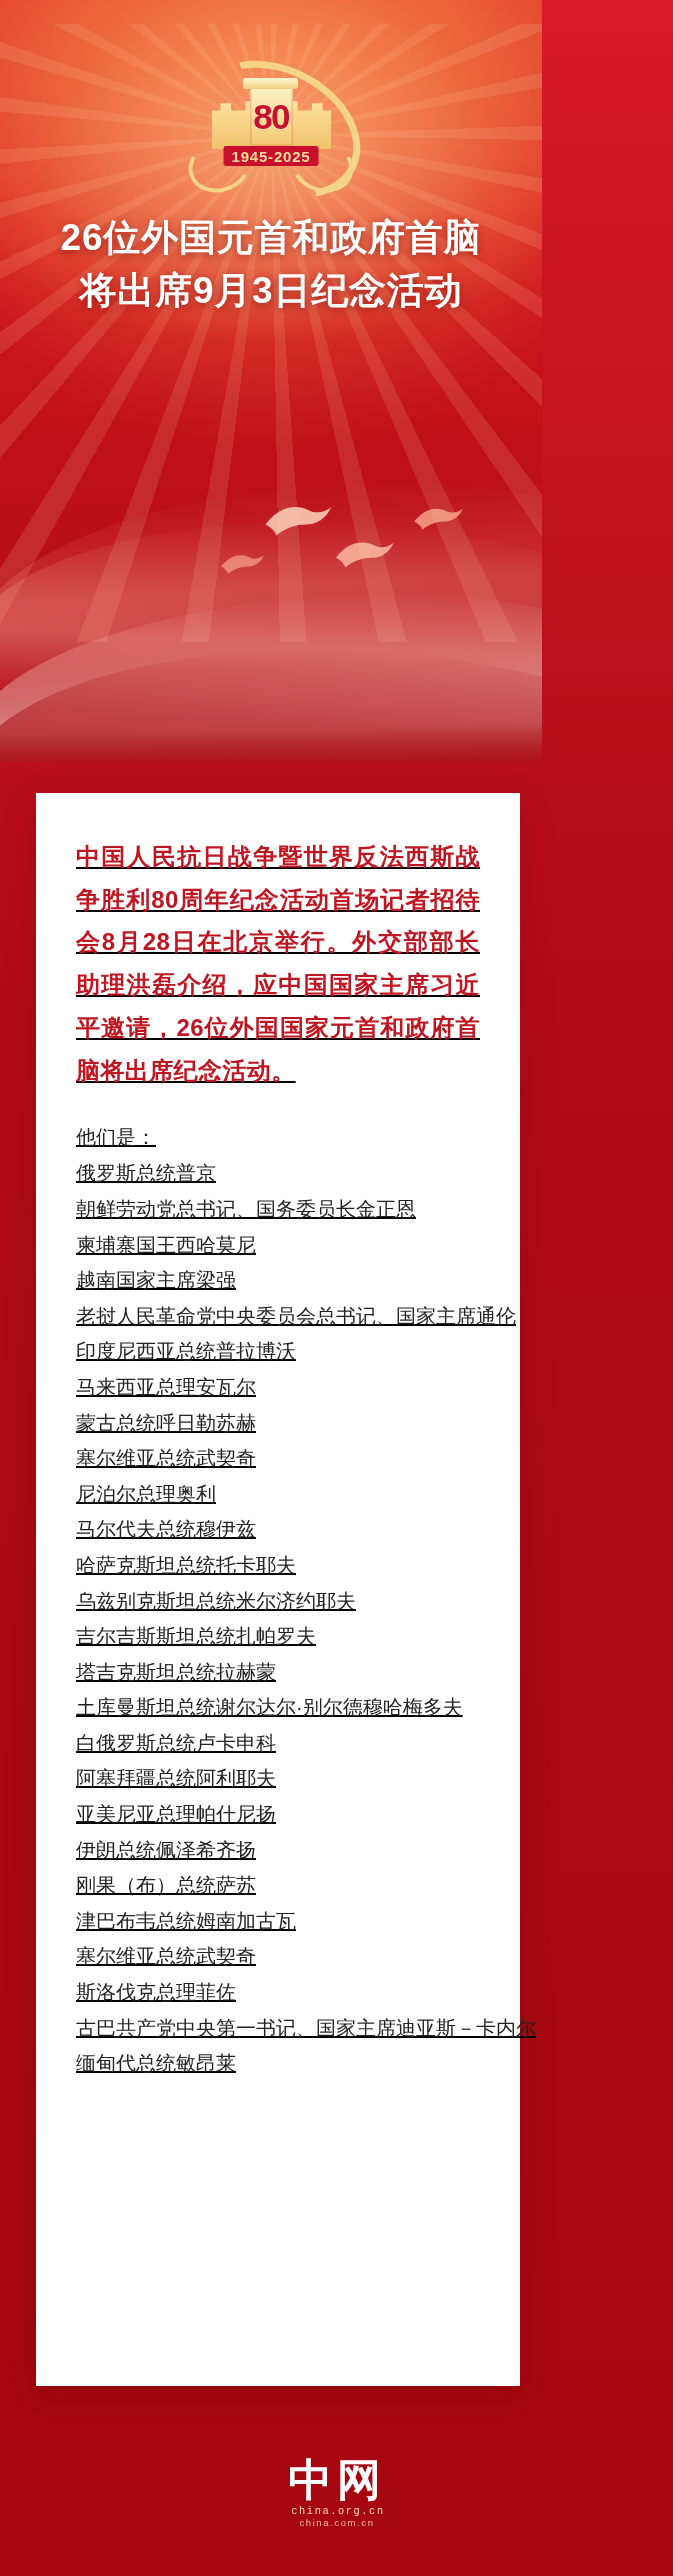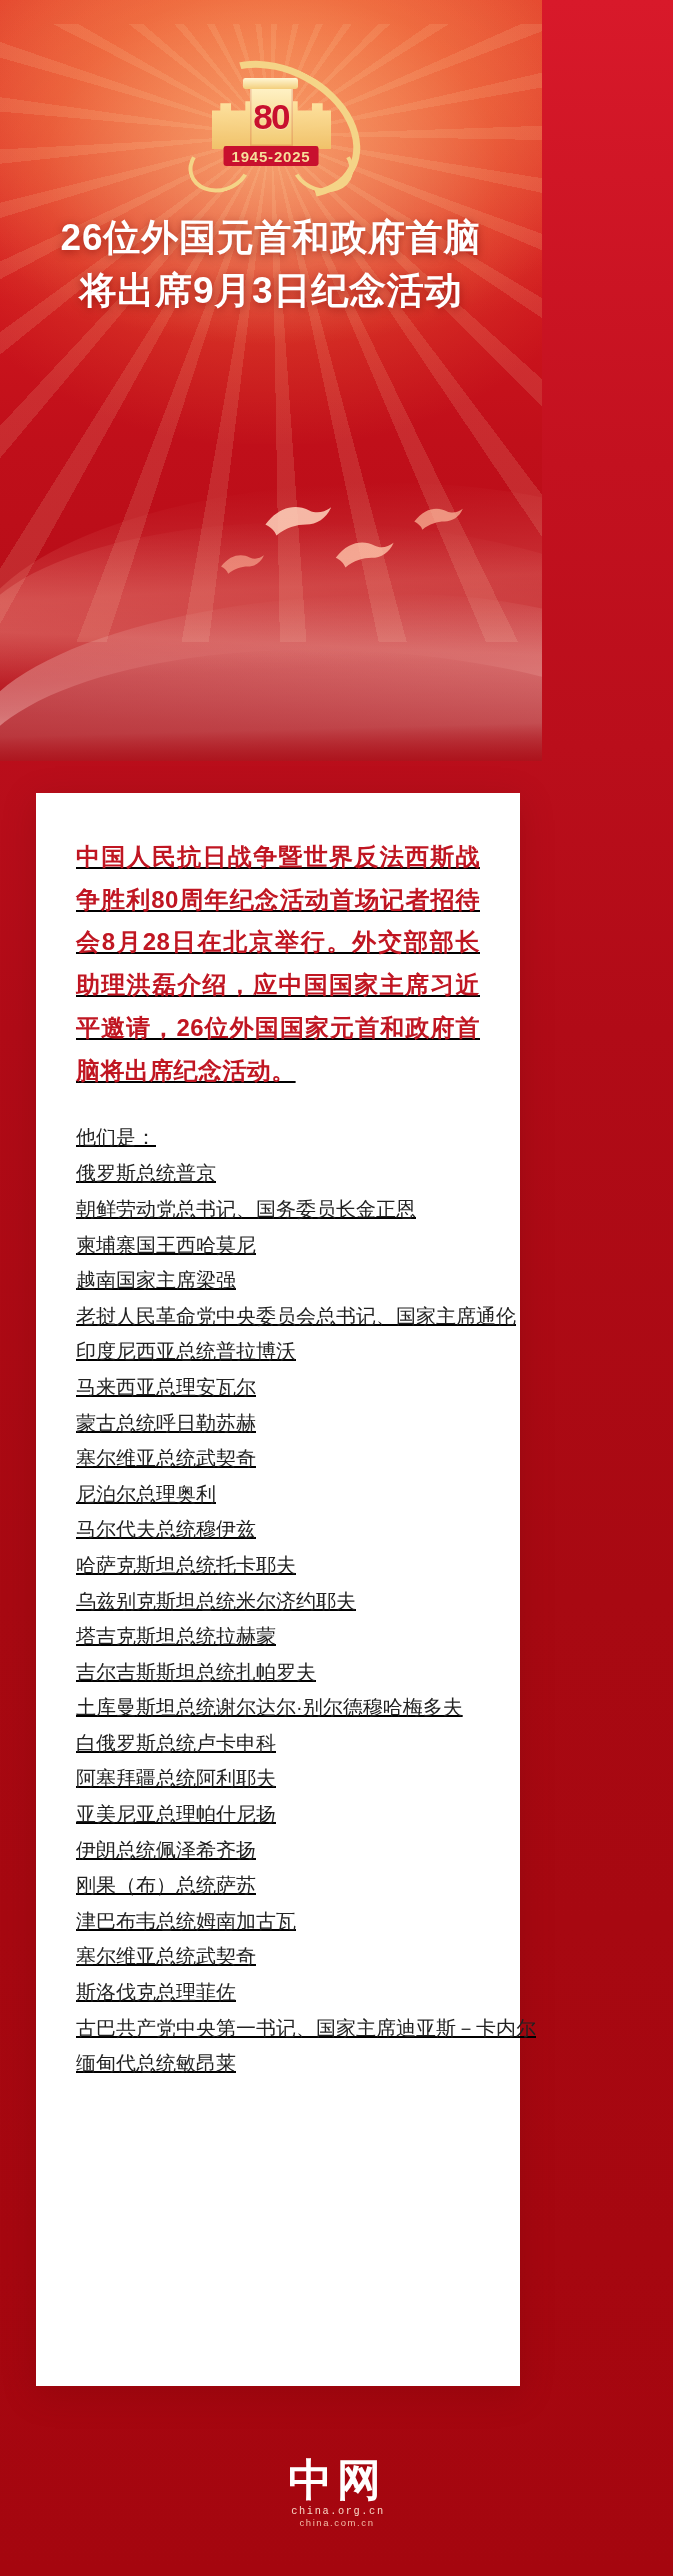--- a/index.html
+++ b/index.html
@@ -356,22 +356,22 @@
         <li>越南国家主席梁强</li>
         <li>老挝人民革命党中央委员会总书记、国家主席通伦</li>
         <li>印度尼西亚总统普拉博沃</li>
         <li>马来西亚总理安瓦尔</li>
         <li>蒙古总统呼日勒苏赫</li>
         <li>塞尔维亚总统武契奇</li>
         <li>尼泊尔总理奥利</li>
         <li>马尔代夫总统穆伊兹</li>
         <li>哈萨克斯坦总统托卡耶夫</li>
         <li>乌兹别克斯坦总统米尔济约耶夫</li>
+        <li>吉尔吉斯斯坦总统扎帕罗夫</li>
         <li>塔吉克斯坦总统拉赫蒙</li>
-        <li>吉尔吉斯斯坦总统扎帕罗夫</li>
         <li>土库曼斯坦总统谢尔达尔·别尔德穆哈梅多夫</li>
         <li>白俄罗斯总统卢卡申科</li>
         <li>阿塞拜疆总统阿利耶夫</li>
         <li>亚美尼亚总理帕什尼扬</li>
         <li>伊朗总统佩泽希齐扬</li>
         <li>刚果（布）总统萨苏</li>
         <li>津巴布韦总统姆南加古瓦</li>
         <li>塞尔维亚总统武契奇</li>
         <li>斯洛伐克总理菲佐</li>
         <li>古巴共产党中央第一书记、国家主席迪亚斯－卡内尔</li>

